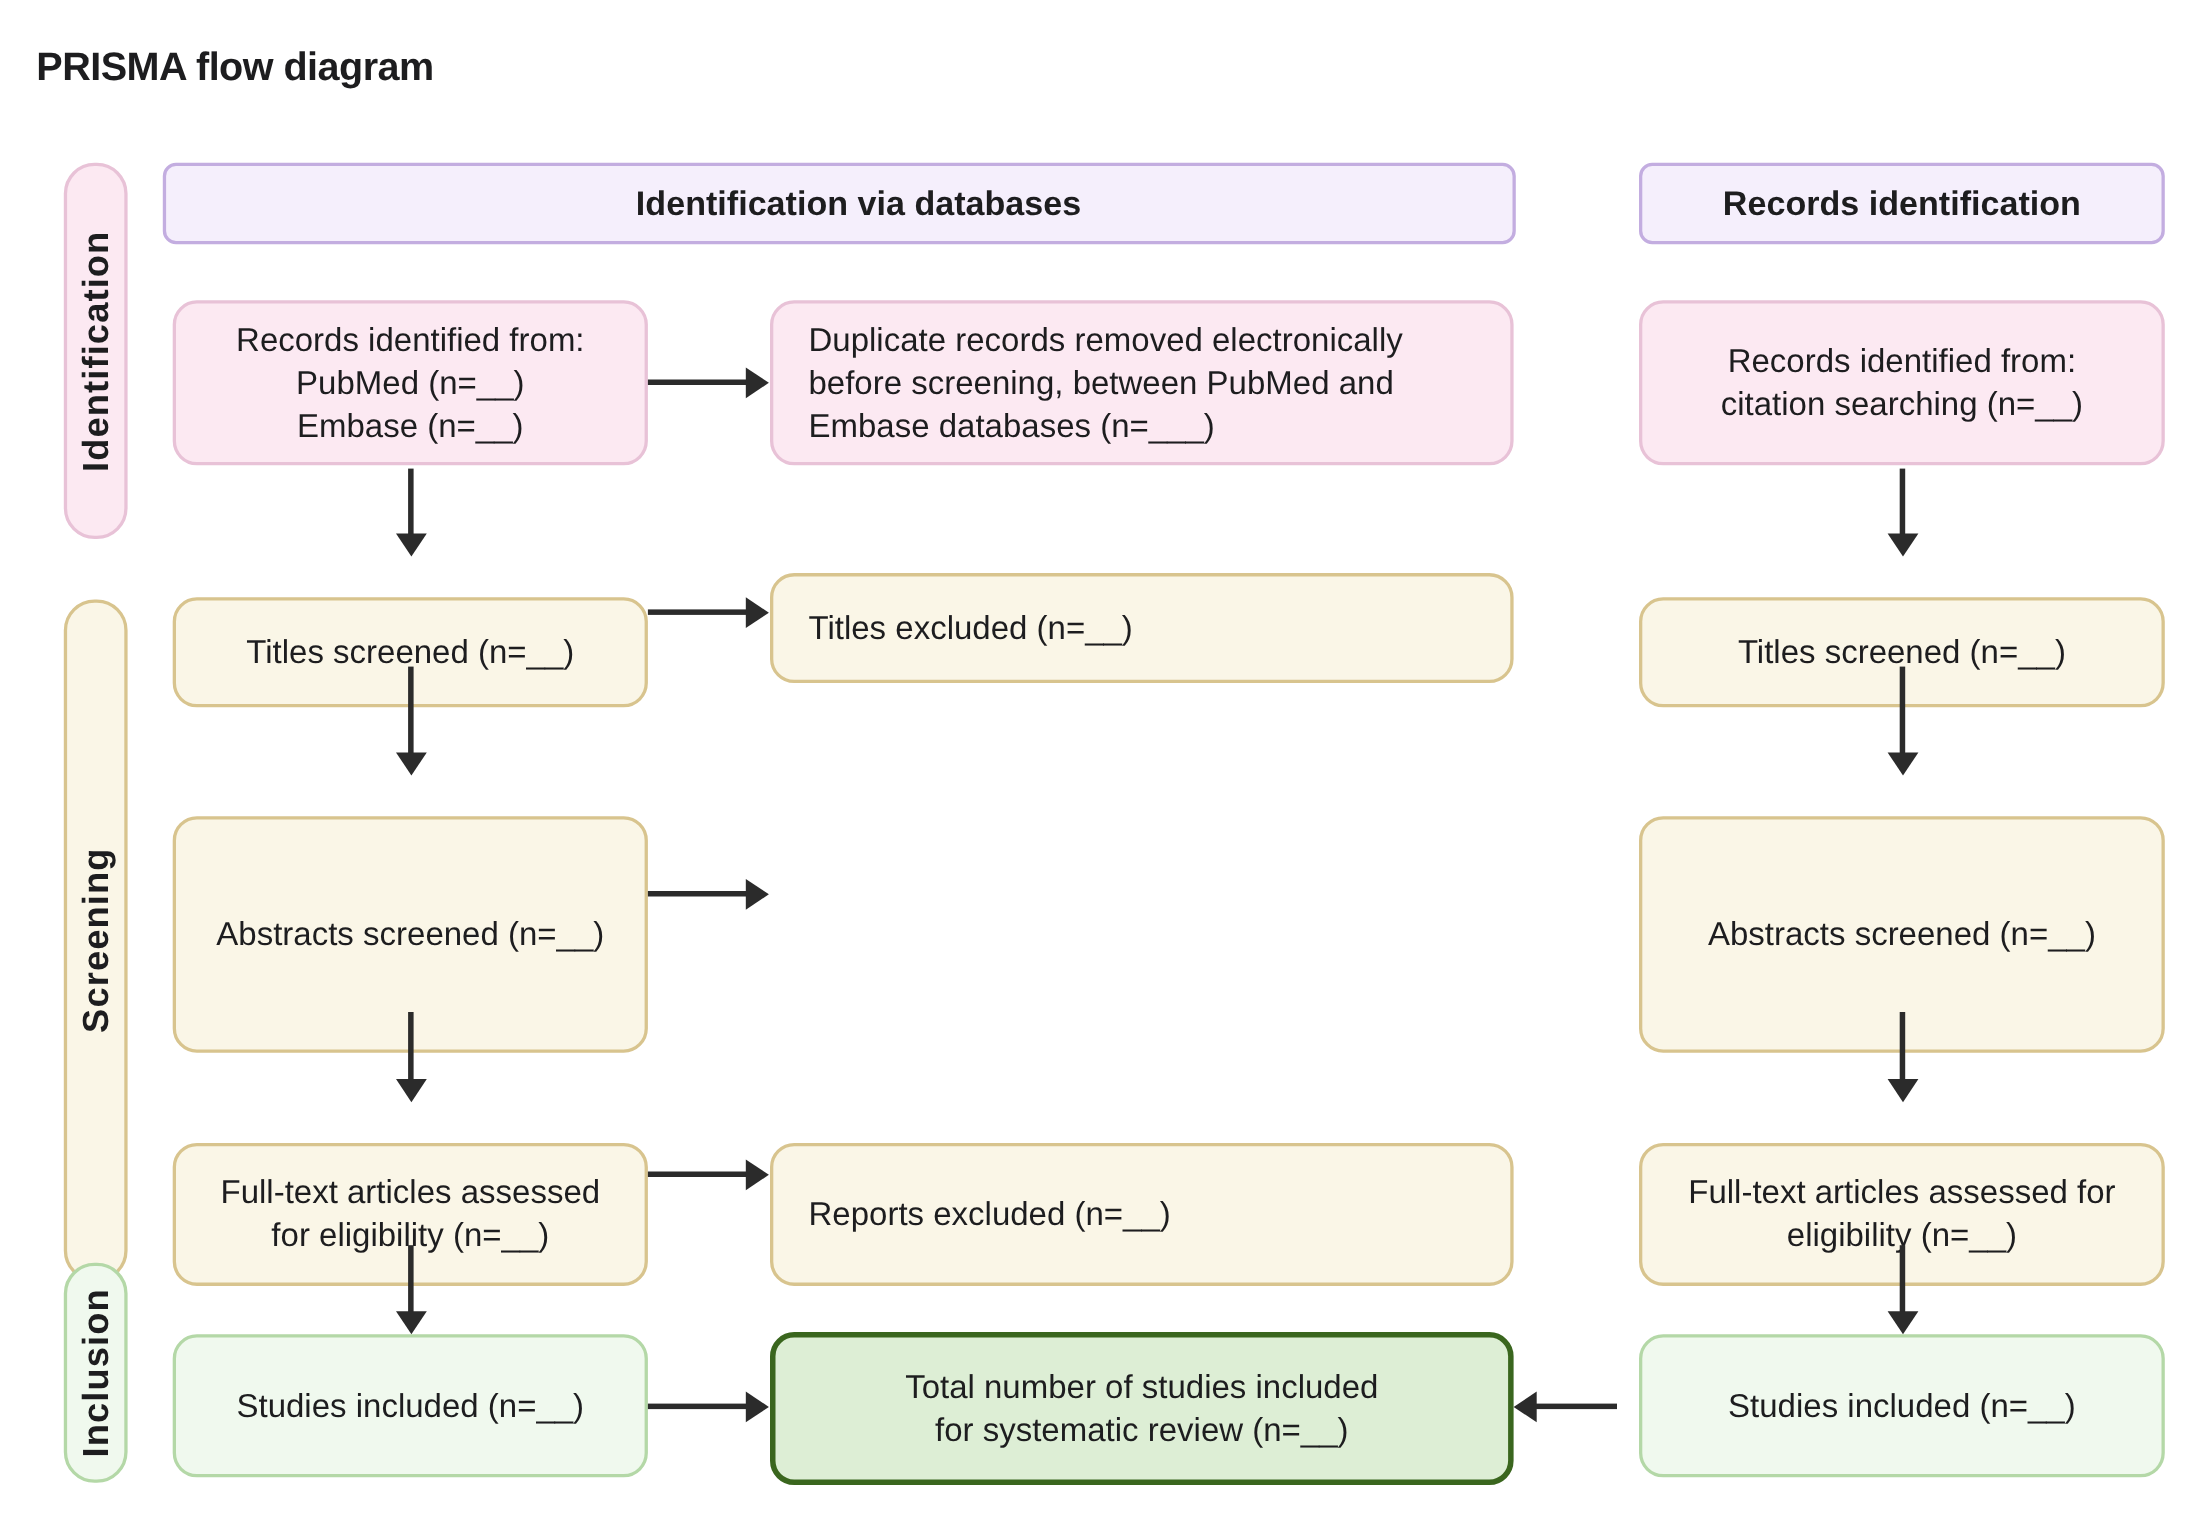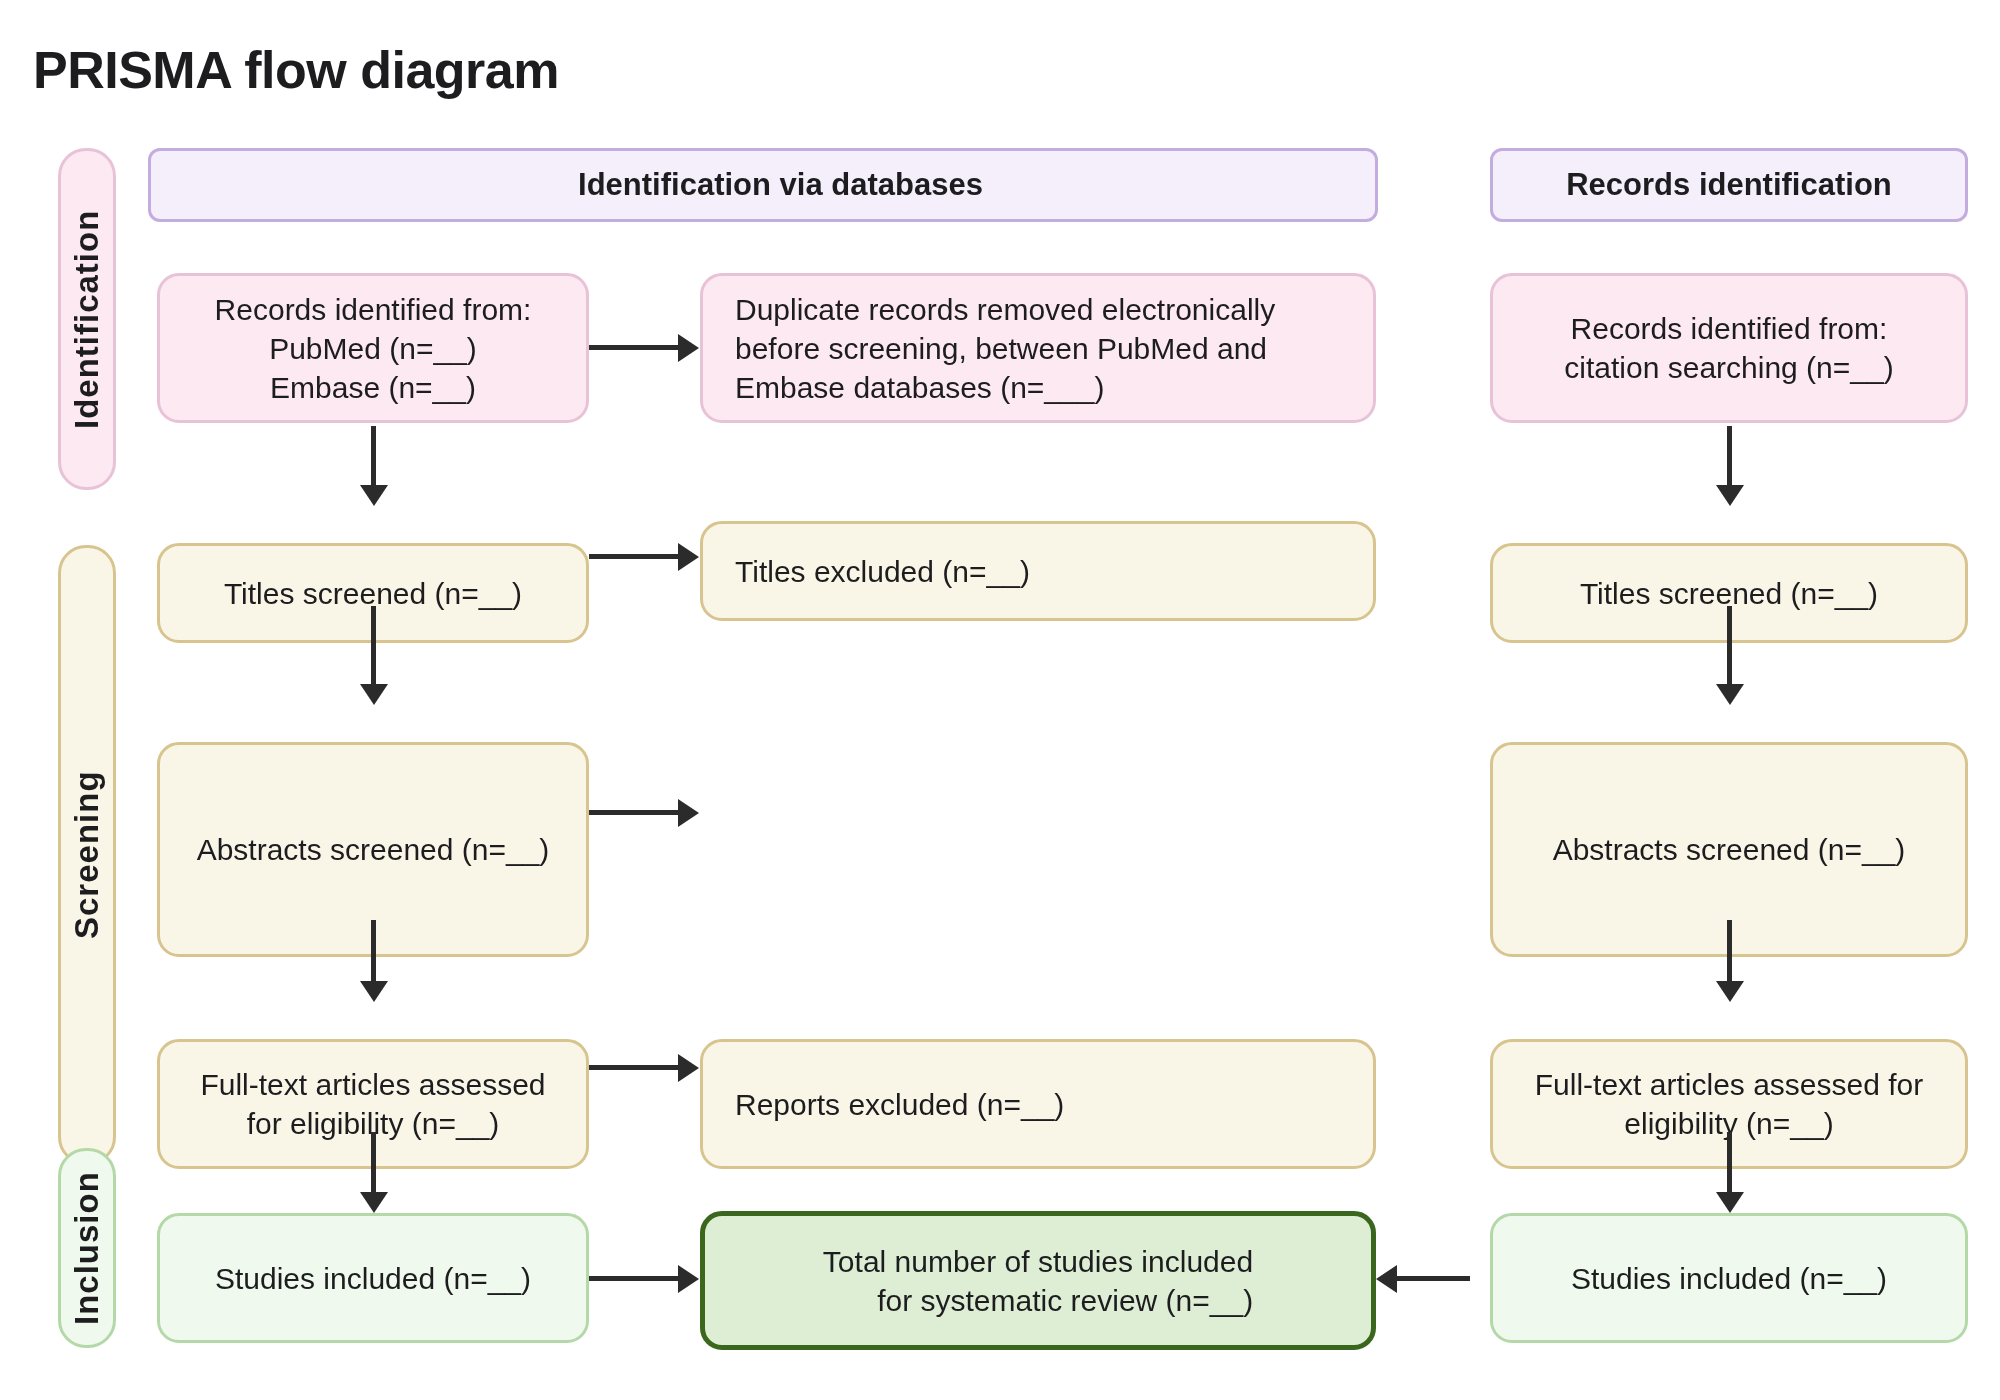--- a/index.html
+++ b/index.html
@@ -6,21 +6,21 @@
   .canvas{
     position:relative;
     width:2000px;height:1400px;
     background:#ffffff;
     font-family:"Liberation Sans","DejaVu Sans",sans-serif;
     color:var(--c-text,#1d1d1f);
     overflow:hidden;
   }
   .title{
     position:absolute;left:33px;top:40px;
-    font-size:52px;font-weight:700;letter-spacing:-0.5px;
+    font-size:36px;font-weight:700;letter-spacing:-0.5px;
     color:var(--c-text,#1d1d1f);
   }
   .box,.hdr,.stage{
     position:absolute;box-sizing:border-box;
     display:flex;align-items:center;justify-content:center;
     white-space:pre-line;
   }
   .box{
     border:3px solid;border-radius:22px;
     font-size:30px;line-height:1.3;text-align:center;
@@ -35,21 +35,21 @@
     border:3px solid;border-radius:28px;
     font-size:33px;font-weight:700;
     writing-mode:vertical-rl;transform:rotate(180deg);
     letter-spacing:1px;
   }
   
   .tone-pink{background:var(--c-pink_fill,#fce9f2);border-color:var(--c-pink_border,#e8c2d7);}
   .tone-lavender{background:var(--c-lavender_fill,#f5effc);border-color:var(--c-lavender_border,#c3ade0);}
   .tone-cream{background:var(--c-cream_fill,#faf6e7);border-color:var(--c-cream_border,#d8c48e);margin-top:37px;}
   .tone-lightgreen{background:var(--c-lightgreen_fill,#f0f9ee);border-color:var(--c-lightgreen_border,#b4d8a7);}
-  .tone-green{background:var(--c-darkgreen_fill,#ddeed5);border-color:var(--c-darkgreen_border,#3a661e);border-width:5px;text-align:right;}
+  .tone-green{background:var(--c-darkgreen_fill,#ddeed5);border-color:var(--c-darkgreen_border,#3a661e);border-width:5px;}
   
   .arrow-h,.arrow-v{position:absolute;background:var(--c-arrow,#2b2b2b);}
   .arrow-h{height:5px;}
   .arrow-v{width:5px;}
   .arrow-h.to-right::after{
     content:"";position:absolute;right:-20px;top:50%;transform:translateY(-50%);
     border-top:14px solid transparent;border-bottom:14px solid transparent;
     border-left:21px solid var(--c-arrow,#2b2b2b);
   }
   .arrow-h.to-left::before{

